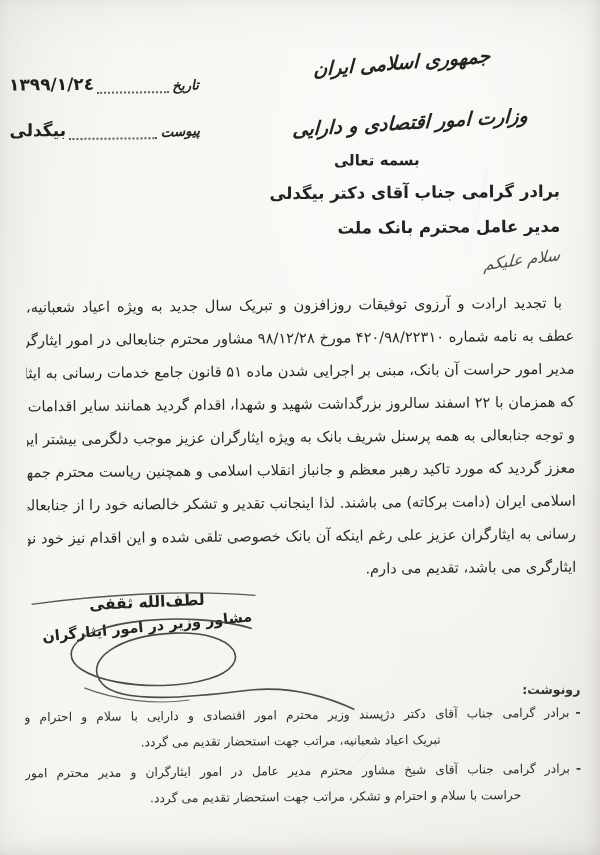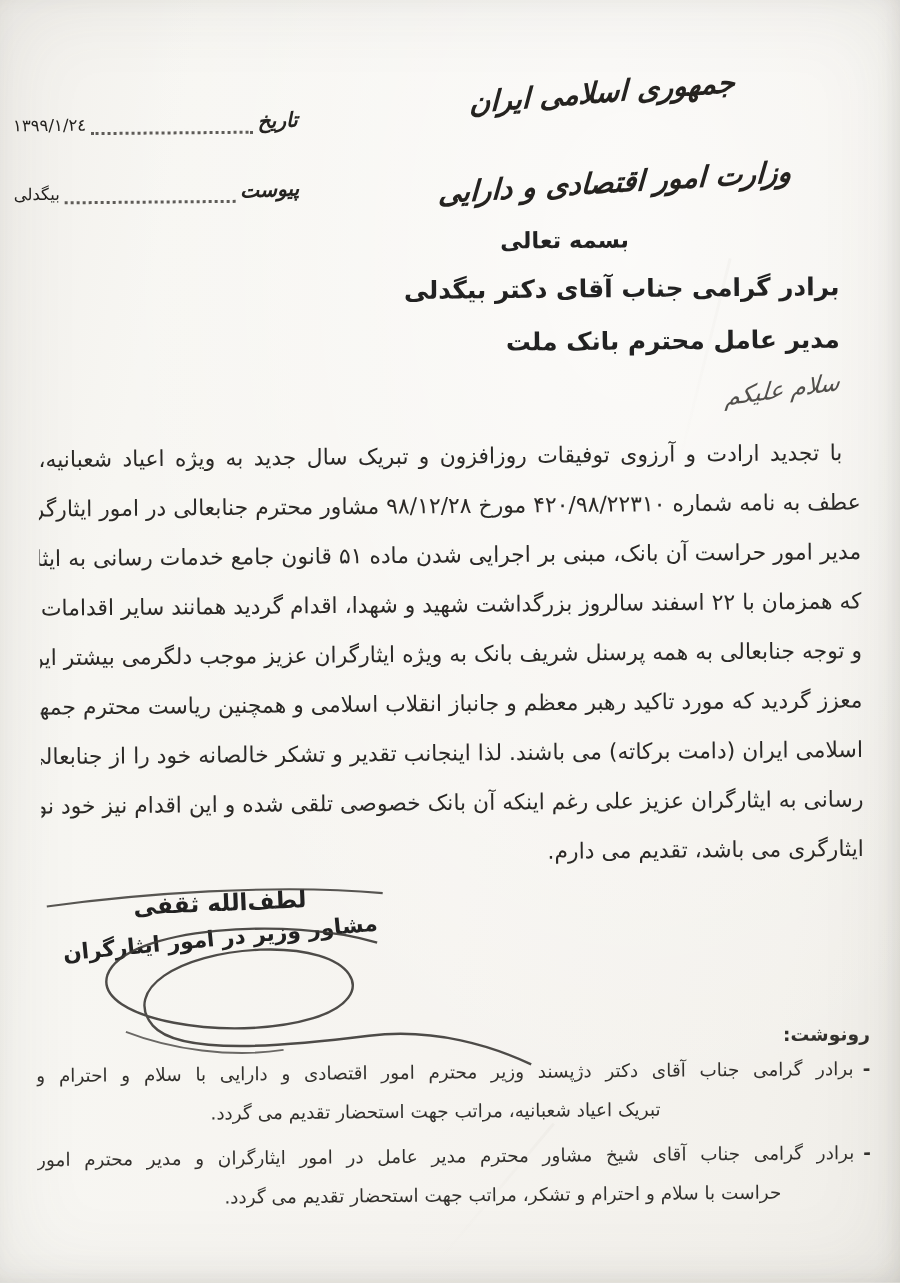--- a/index.html
+++ b/index.html
@@ -26,21 +26,21 @@
   .head-calligraphy{
     position:absolute;text-align:center;font-weight:bold;font-style:italic;
     color:#252320;letter-spacing:.5px;
   }
   .country{right:80px;top:52px;width:230px;font-size:19px;transform:rotate(-4deg) skewX(-6deg);}
   .ministry{right:52px;top:112px;width:270px;font-size:19px;transform:rotate(-3deg) skewX(-6deg);}
 
   .meta{position:absolute;left:12px;width:190px;display:flex;align-items:flex-end;direction:rtl;}
   .meta .lbl{font-weight:bold;font-style:italic;font-size:13.5px;transform:rotate(-2deg);white-space:nowrap;color:#262421;}
   .meta .leader{flex:1;border-bottom:2px dotted #44413d;height:13px;margin:0 3px;min-width:28px;opacity:.85;}
-  .meta .val{font-weight:normal;font-size:11px;white-space:nowrap;color:#23211e;}
+  .meta .val{font-weight:bold;font-size:17px;white-space:nowrap;color:#23211e;}
   .meta-date{top:72px;}
   .meta-attach{top:118px;}
 
   .basmala{position:absolute;right:178px;top:152px;font-size:15px;font-weight:bold;color:#222;margin-left:14px;}
   .addr1{position:absolute;right:38px;top:184px;font-size:16.5px;font-weight:bold;color:#222;}
   .addr2{position:absolute;right:38px;top:219px;font-size:16.5px;font-weight:bold;color:#222;}
 
   .greeting{
     position:absolute;right:38px;top:252px;font-size:16px;font-style:italic;
     color:#3a3834;transform:rotate(-7deg) skewX(-12deg);letter-spacing:-.5px;opacity:.88;

